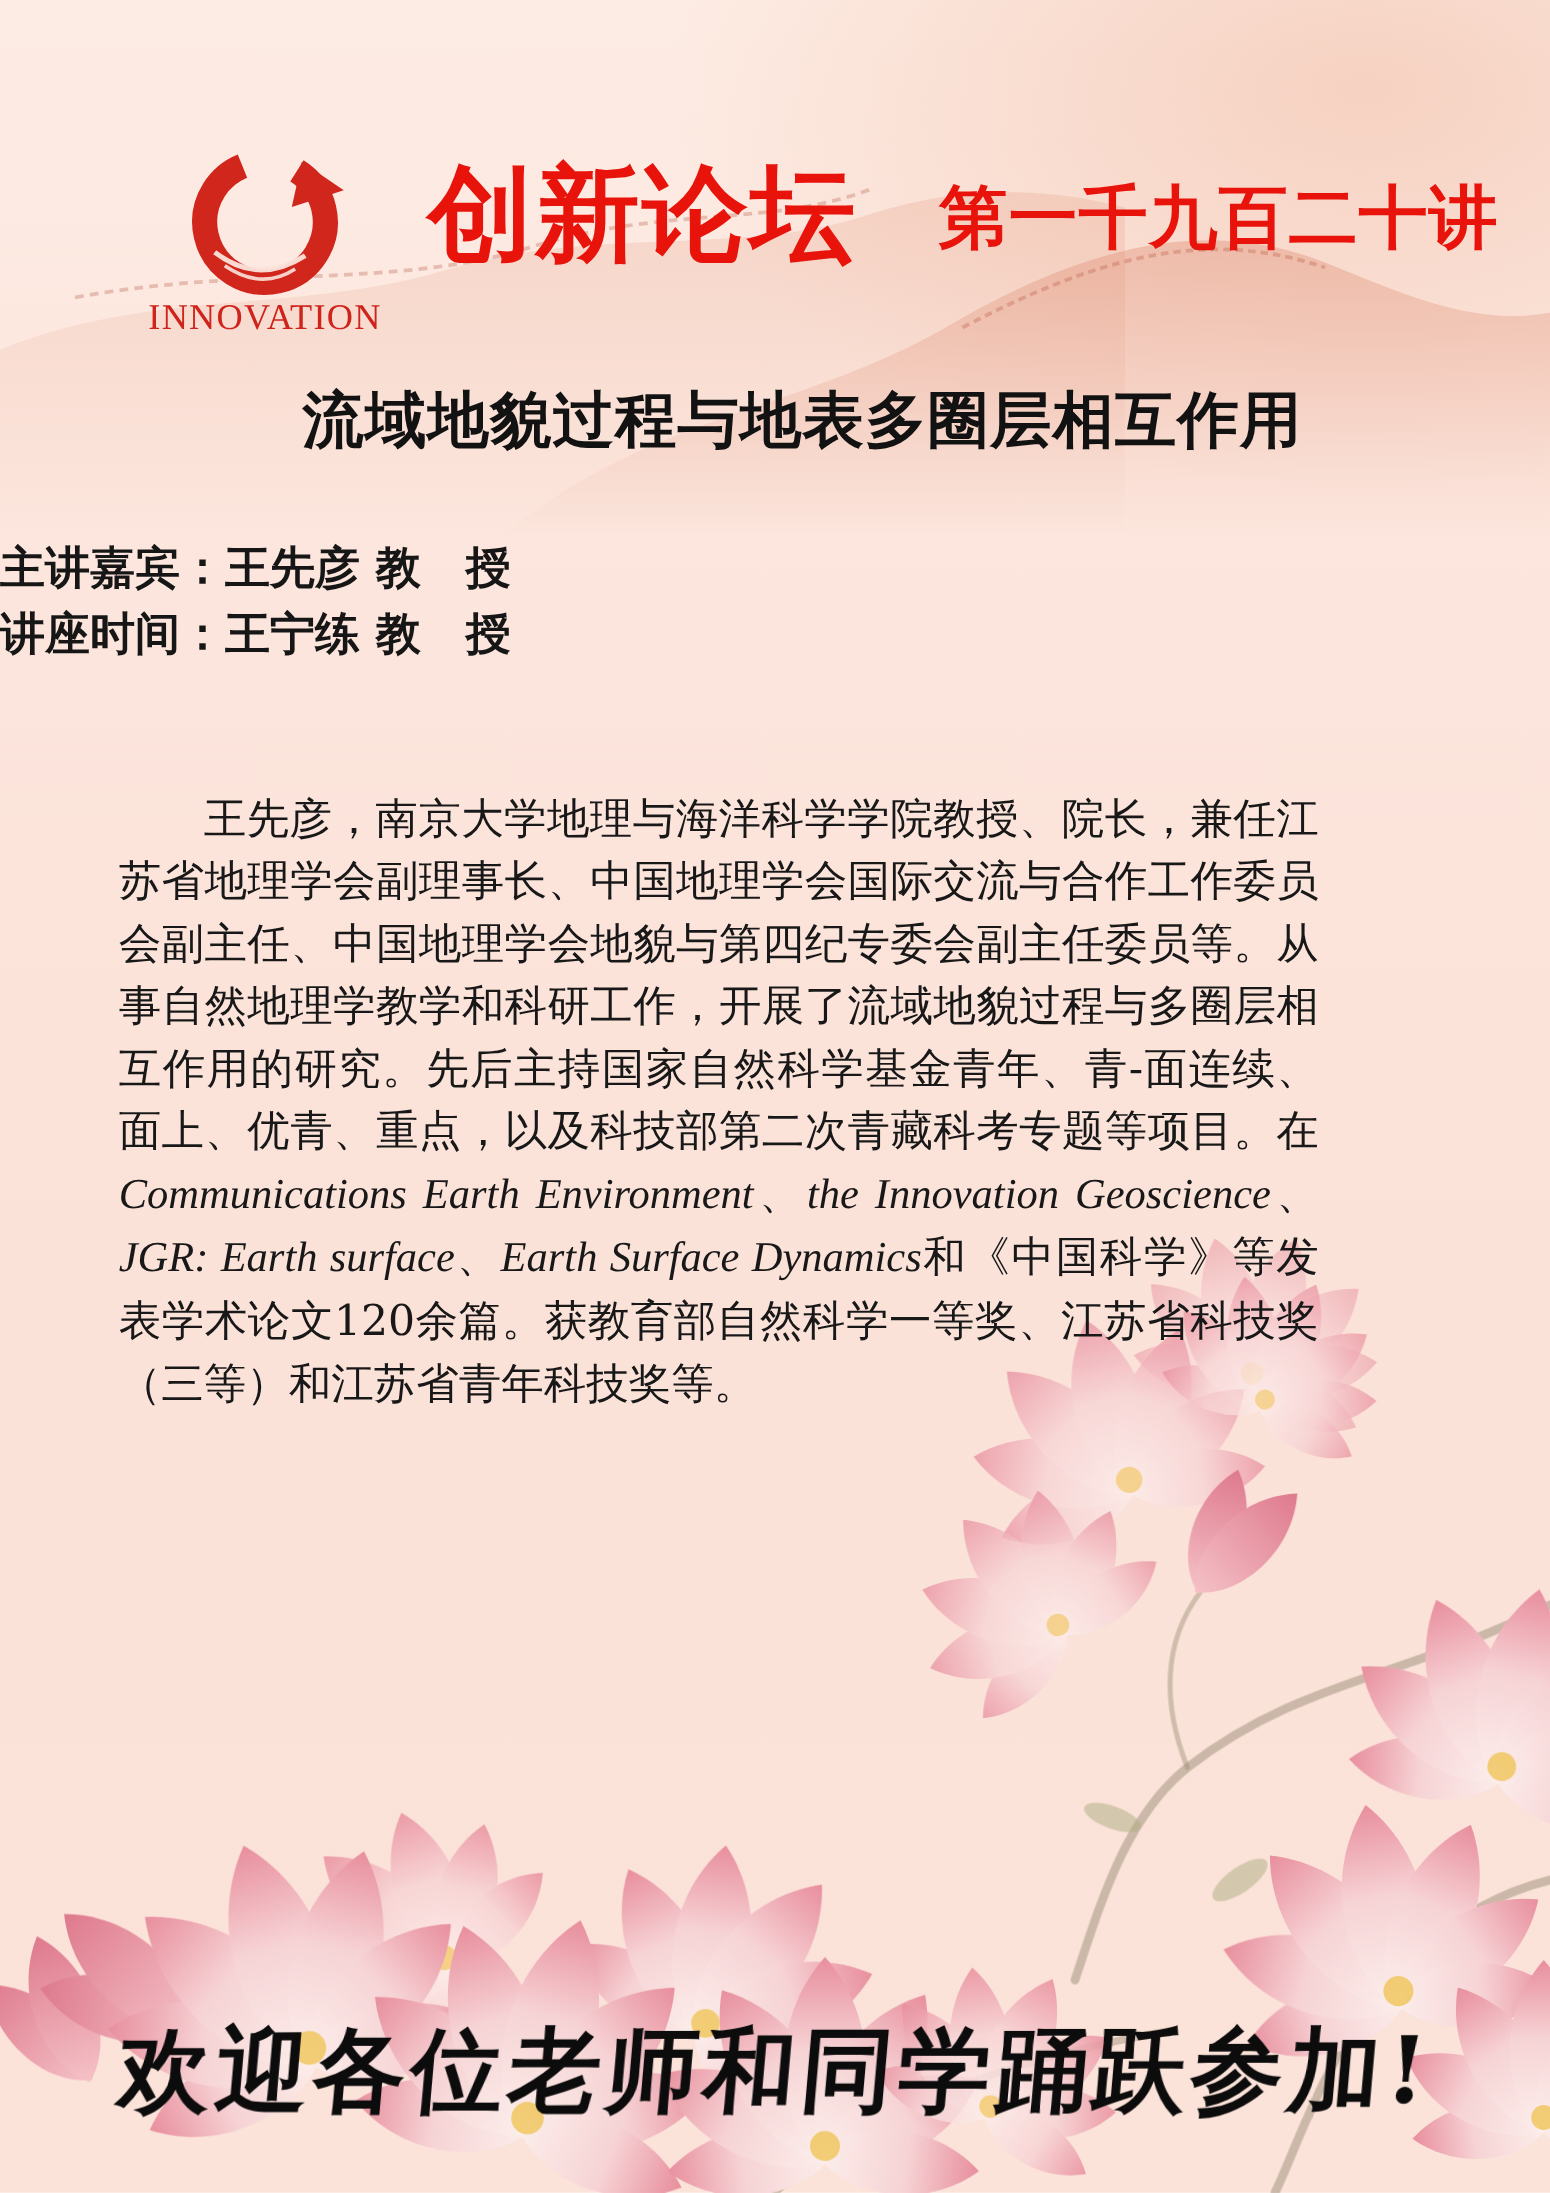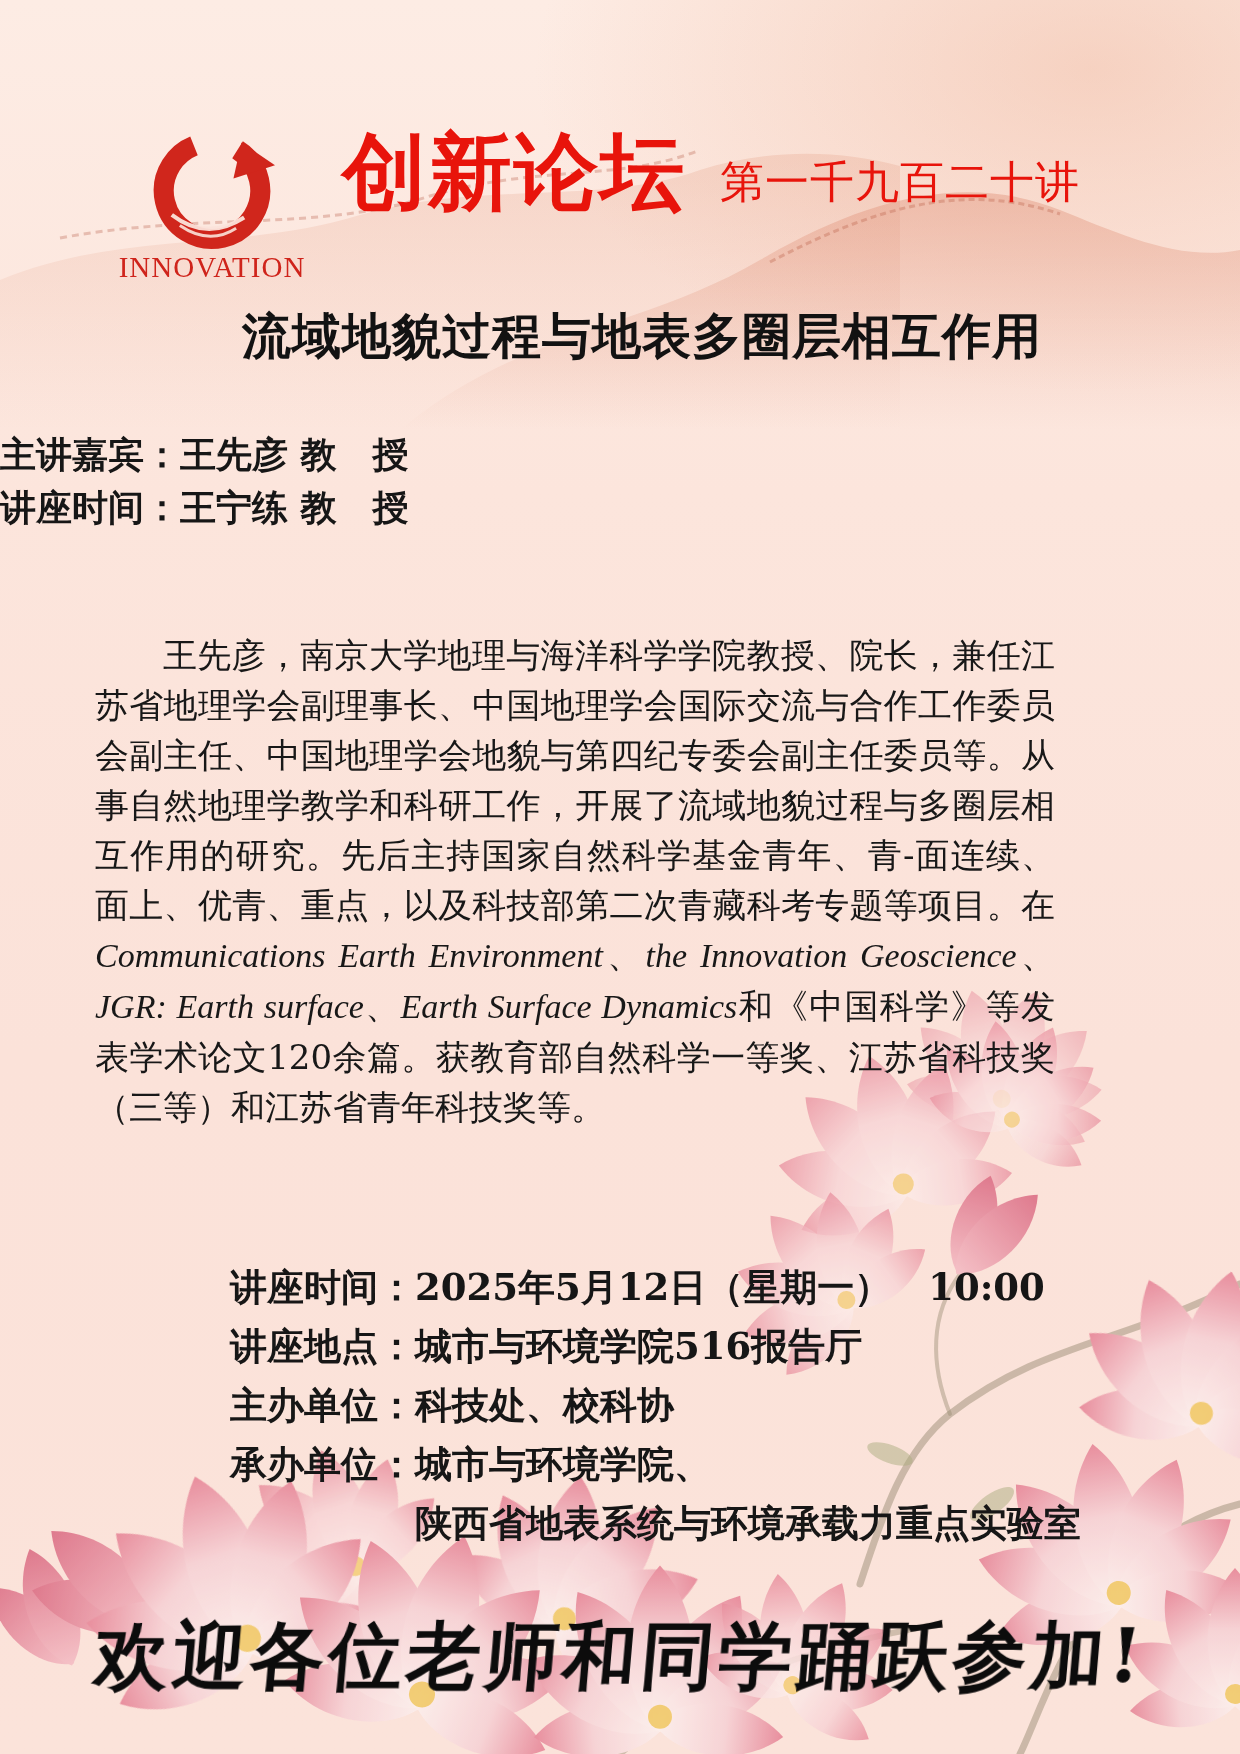--- a/index.html
+++ b/index.html
@@ -14,27 +14,27 @@
     background-color:#fbe3da;
     background-image:
       radial-gradient(900px 520px at 88% 4%, rgba(235,168,138,0.38), rgba(235,168,138,0) 62%),
       linear-gradient(180deg,#fdece4 0%,#fce5dc 28%,#fbe2d9 60%,#fbe3da 100%);
   }
   .layer{position:absolute;pointer-events:none;}
   .bg-mountains{top:0;left:0;z-index:0;}
   .bg-flowers{left:0;bottom:0;z-index:1;}
   .txt{z-index:2;}
 
-  .logo-block{position:absolute;left:98px;top:121px;width:228px;text-align:center;z-index:2;}
+  .logo-block{position:absolute;left:98px;top:108px;width:228px;text-align:center;z-index:2;}
   .logo-svg{width:134px;height:134px;display:block;margin:0 auto;}
   .logo-word{font-family:"Liberation Serif",serif;font-size:29px;color:#cf241b;letter-spacing:1px;margin-top:-4px;}
 
   .header-row{position:absolute;left:342px;top:126px;display:flex;align-items:flex-end;gap:34px;z-index:2;}
   .forum-title{font-family:Liberation Serif, serif;font-weight:bold;font-size:84px;color:var(--red);line-height:1.12;letter-spacing:2px;}
-  .lecture-number{font-family:"Liberation Sans",sans-serif;font-weight:normal;font-size:44px;color:var(--red);padding-bottom:8px;letter-spacing:1px;white-space:nowrap;}
+  .lecture-number{font-family:"Liberation Sans",sans-serif;font-weight:bold;font-size:55px;color:var(--red);padding-bottom:8px;letter-spacing:1px;white-space:nowrap;margin-left:31px;}
 
   .main-title{position:absolute;top:304px;left:0;width:100%;text-align:center;
     font-weight:bold;font-size:49px;color:#121212;letter-spacing:1px;padding-left:44px;}
 
   .speakers{position:absolute;top:428px;left:0;width:100%;
     font-size:36px;font-weight:600;color:var(--ink);line-height:53px;}
 
   .bio{position:absolute;left:95px;top:630px;width:960px;
     font-size:34px;color:#181818;line-height:50px;text-align:justify;text-indent:2em;}
   .bio .it{font-family:"Liberation Serif",serif;font-style:italic;}
@@ -144,23 +144,16 @@
 
   <div class="main-title txt">流域地貌过程与地表多圈层相互作用</div>
 
   <div class="speakers txt">
     <div>主讲嘉宾：王先彦 教　授</div>
     <div>讲座时间：王宁练 教　授</div>
   </div>
 
   <div class="bio txt"><span>王先彦，南京大学地理与海洋科学学院教授、院长，兼任江苏省地理学会副理事长、中国地理学会国际交流与合作工作委员会副主任、中国地理学会地貌与第四纪专委会副主任委员等。从事自然地理学教学和科研工作，开展了流域地貌过程与多圈层相互作用的研究。先后主持国家自然科学基金青年、青-面连续、面上、优青、重点，以及科技部第二次青藏科考专题等项目。在</span><span class="it">Communications Earth Environment</span><span>、</span><span class="it">the Innovation Geoscience</span><span>、</span><span class="it">JGR: Earth surface</span><span>、</span><span class="it">Earth Surface Dynamics</span><span>和《中国科学》等发表学术论文120余篇。获教育部自然科学一等奖、江苏省科技奖（三等）和江苏省青年科技奖等。</span></div>
 
-  <div class="details txt">
-    <div>讲座时间：2025年5月12日（星期一）　10:00</div>
-    <div>讲座地点：城市与环境学院516报告厅</div>
-    <div>主办单位：科技处、校科协</div>
-    <div>承办单位：城市与环境学院、</div>
-    <div class="cont">陕西省地表系统与环境承载力重点实验室</div>
-  </div>
 
   <div class="welcome txt">欢迎各位老师和同学踊跃参加!</div>
 
 </div>
 
 </body></html>

